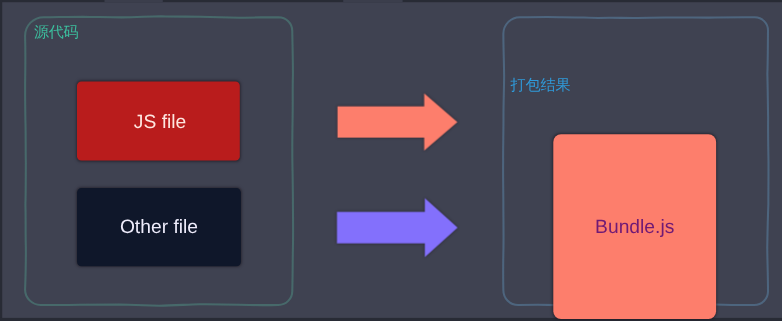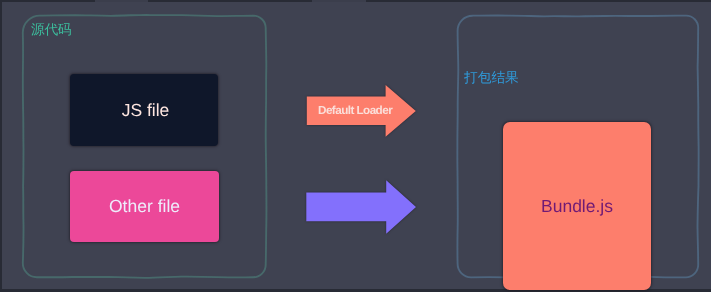--- a/index.html
+++ b/index.html
@@ -51,30 +51,29 @@
       </defs>
     <g fill="none" stroke-linecap="round" stroke-linejoin="round" filter="url(#softblur)">
       <path id="grp1-border" stroke-width="1.85" d="M 39.8 15.6 C 51.7 15.5 63.5 15.2 75.4 15.2 C 87.2 15.5 99.1 15.3 110.9 15.8 C 122.8 15.7 134.6 15.0 146.5 14.8 C 158.4 15.3 170.2 15.0 182.1 15.2 C 193.9 15.5 205.8 15.9 217.6 16.1 C 229.5 15.7 241.3 15.9 253.2 15.6 C 260.1 15.6 265.7 21.2 265.7 28.1 C 265.9 41.2 266.3 54.4 266.3 67.5 C 265.9 80.7 266.3 93.8 266.0 107.0 C 265.8 120.1 265.6 133.3 265.8 146.4 C 266.0 159.5 266.3 172.7 266.3 185.8 C 266.4 199.0 266.6 212.1 266.3 225.3 C 266.0 238.4 266.1 251.6 265.7 264.7 C 265.7 271.6 260.1 277.2 253.2 277.2 C 241.2 277.5 229.2 277.4 217.1 277.1 C 205.1 276.7 193.1 276.5 181.1 276.6 C 169.0 277.0 157.0 277.6 145.0 277.9 C 133.0 277.6 121.0 277.2 108.9 276.9 C 96.9 277.0 84.9 277.0 72.9 277.0 C 60.8 277.3 48.8 277.2 36.8 277.2 C 29.1 277.2 22.8 270.9 22.8 263.2 C 23.3 250.4 23.6 237.6 23.5 224.8 C 23.1 212.0 23.5 199.1 23.1 186.3 C 23.5 173.5 23.4 160.7 23.5 147.9 C 23.2 135.1 23.5 122.3 23.1 109.5 C 22.9 96.7 22.7 83.8 22.9 71.0 C 23.1 58.2 23.2 45.4 22.8 32.6 C 22.8 23.2 30.4 15.6 39.8 15.6 Z" stroke="#47696b"></path>
       <path id="grp2-border" stroke-width="1.85" d="M 472.6 15.7 C 484.5 15.6 496.3 15.4 508.2 15.6 C 520.1 15.5 531.9 16.1 543.8 16.3 C 555.7 16.0 567.5 16.4 579.4 16.3 C 591.3 15.9 603.1 16.0 615.0 15.9 C 626.9 15.9 638.7 16.1 650.6 16.0 C 662.5 15.7 674.3 15.6 686.2 15.7 C 692.8 15.7 698.2 21.1 698.2 27.7 C 698.0 40.9 698.1 54.0 697.6 67.2 C 698.0 80.4 698.0 93.6 698.3 106.7 C 698.1 119.9 698.4 133.1 698.6 146.2 C 698.7 159.4 698.5 172.6 698.5 185.8 C 698.0 198.9 697.7 212.1 697.5 225.3 C 697.6 238.5 698.2 251.6 698.2 264.8 C 698.2 271.7 692.6 277.3 685.7 277.3 C 673.8 277.4 661.9 277.2 649.9 276.8 C 638.0 276.7 626.1 276.7 614.2 276.6 C 602.2 276.5 590.3 276.8 578.4 276.5 C 566.5 276.7 554.6 276.4 542.6 276.7 C 530.7 277.2 518.8 277.0 506.9 277.4 C 494.9 277.0 483.0 277.1 471.1 277.3 C 463.6 277.3 457.6 271.3 457.6 263.8 C 457.3 250.9 457.4 237.9 457.7 225.0 C 457.9 212.0 457.6 199.1 457.6 186.1 C 457.6 173.2 457.2 160.2 457.4 147.2 C 457.3 134.3 457.7 121.4 457.7 108.4 C 457.6 95.5 458.2 82.5 458.3 69.5 C 458.2 56.6 457.6 43.6 457.6 30.7 C 457.6 22.4 464.3 15.7 472.6 15.7 Z" stroke="#4e657e"></path>
     </g>
   </svg>
 
   <div class="grp-label" id="grp1-label" style="color: rgb(60, 191, 158);">源代码</div>
   <div class="grp-label" id="grp2-label" style="color: rgb(47, 154, 218); margin-top: 48px;">打包结果</div>
 
-  <div class="node" id="js-box" style="background: #0f172a; color: rgb(254, 230, 224);">
+  <div class="node" id="js-box" style="background: #b91c1c; color: rgb(254, 230, 224);">
     <span style="margin-left:3px">JS file</span>
   </div>
-  <div class="node" id="other-box" style="background: #ec4899; color: rgb(238, 236, 251);">
+  <div class="node" id="other-box" style="background: #0f172a; color: rgb(238, 236, 251);">
     <span>Other file</span>
   </div>
   <div class="node" id="bundle-box" style="background: rgb(253, 126, 108); color: #701a75; margin-top: 48px;">
     <span>Bundle.js</span>
   </div>
 
   <svg class="sketch" style="filter:drop-shadow(0 0 1.3px rgba(26,20,28,0.62));" viewBox="0 0 711 292" width="711" height="292" xmlns="http://www.w3.org/2000/svg">
     <path d="M 306.8 96.6 L 385.6 96.6 L 385.6 84.9 L 415.8 110.9 L 385.6 136.8 L 385.6 125.0 L 306.8 125.0 Z" fill="#fd7e6c"></path>
     <path d="M 306.3 192.6 L 386.2 192.6 L 386.2 180.2 L 416 206.9 L 386.2 233.7 L 386.2 221.3 L 306.3 221.3 Z" fill="#8370fc"></path>
   </svg>
 
-  <div class="arrow-label" style="left: 318px; top: 104.2px; color: rgb(251, 223, 218);">Default Loader</div>
 
 </div>
 
 </body></html>

